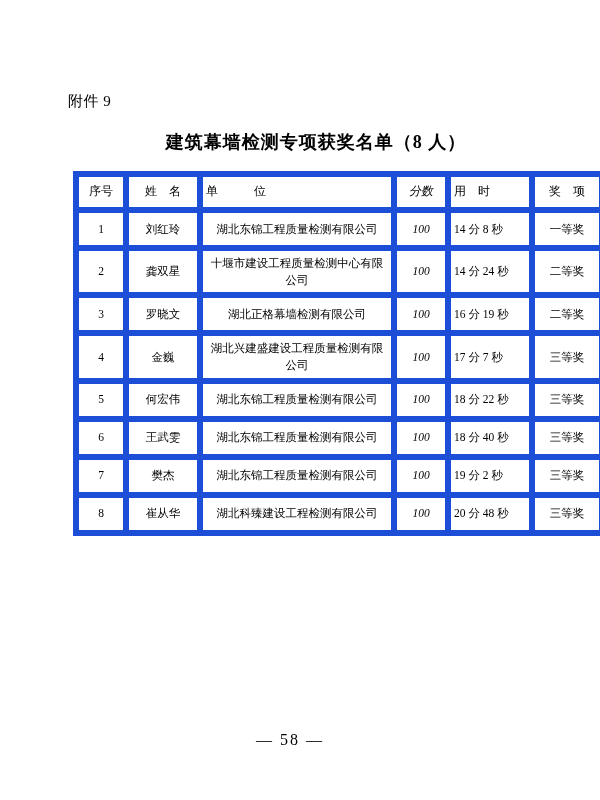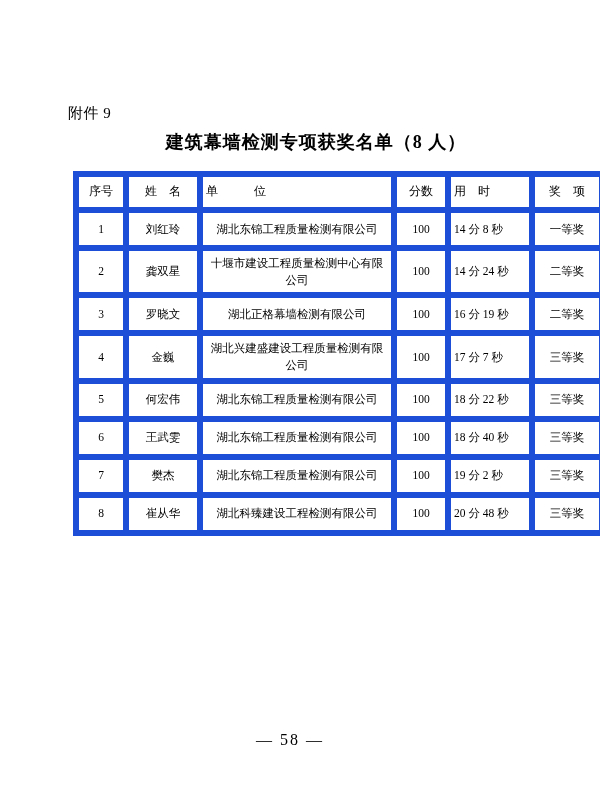--- a/index.html
+++ b/index.html
@@ -19,21 +19,21 @@
     position: absolute;
     left: 0;
     top: 0;
     width: 600px;
     height: 800px;
     box-sizing: border-box;
   }
   .attachment-label {
     position: absolute;
     left: 68px;
-    top: 104px;
+    top: 92px;
     font-size: 15px;
     letter-spacing: 0.5px;
     white-space: nowrap;
   }
   .doc-title {
     position: absolute;
     left: 16px;
     top: 130px;
     width: 600px;
     text-align: center;
@@ -58,21 +58,21 @@
     font-weight: normal;
   }
   thead td {
     text-align: center;
     font-size: 12px;
     height: 22px;
   }
   .col-seq   { width: 38px;  text-align: center; }
   .col-name  { width: 62px;  text-align: center; }
   .col-unit  { width: 182px; text-align: center; padding-left: 6px; }
-  .col-score { width: 42px;  text-align: center; }
+  .col-score { width: 42px;  text-align: center; font-style: italic; }
   .col-time  { width: 72px;  text-align: left; }
   .col-prize { width: 58px;  text-align: center; }
   .hdr-spaced {
     letter-spacing: 4px;
     padding-left: 4px;
   }
   tbody td {
     height: 24px;
   }
   .page-number {

